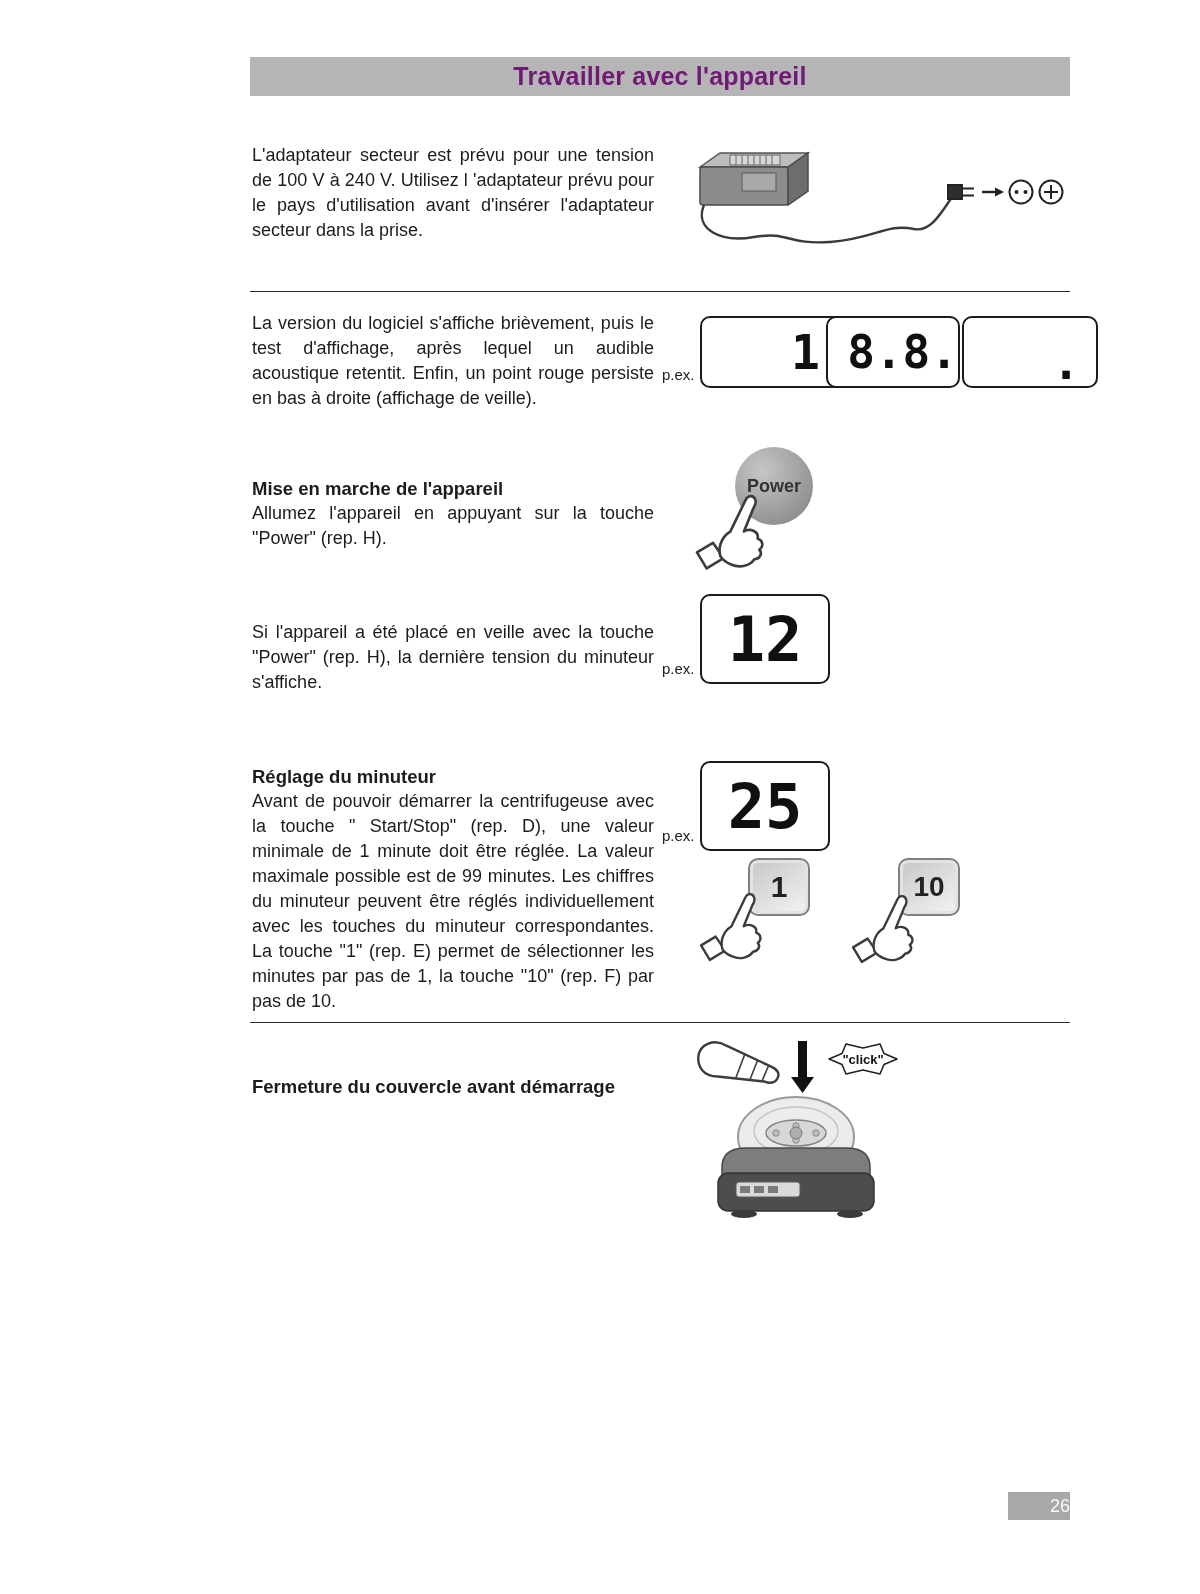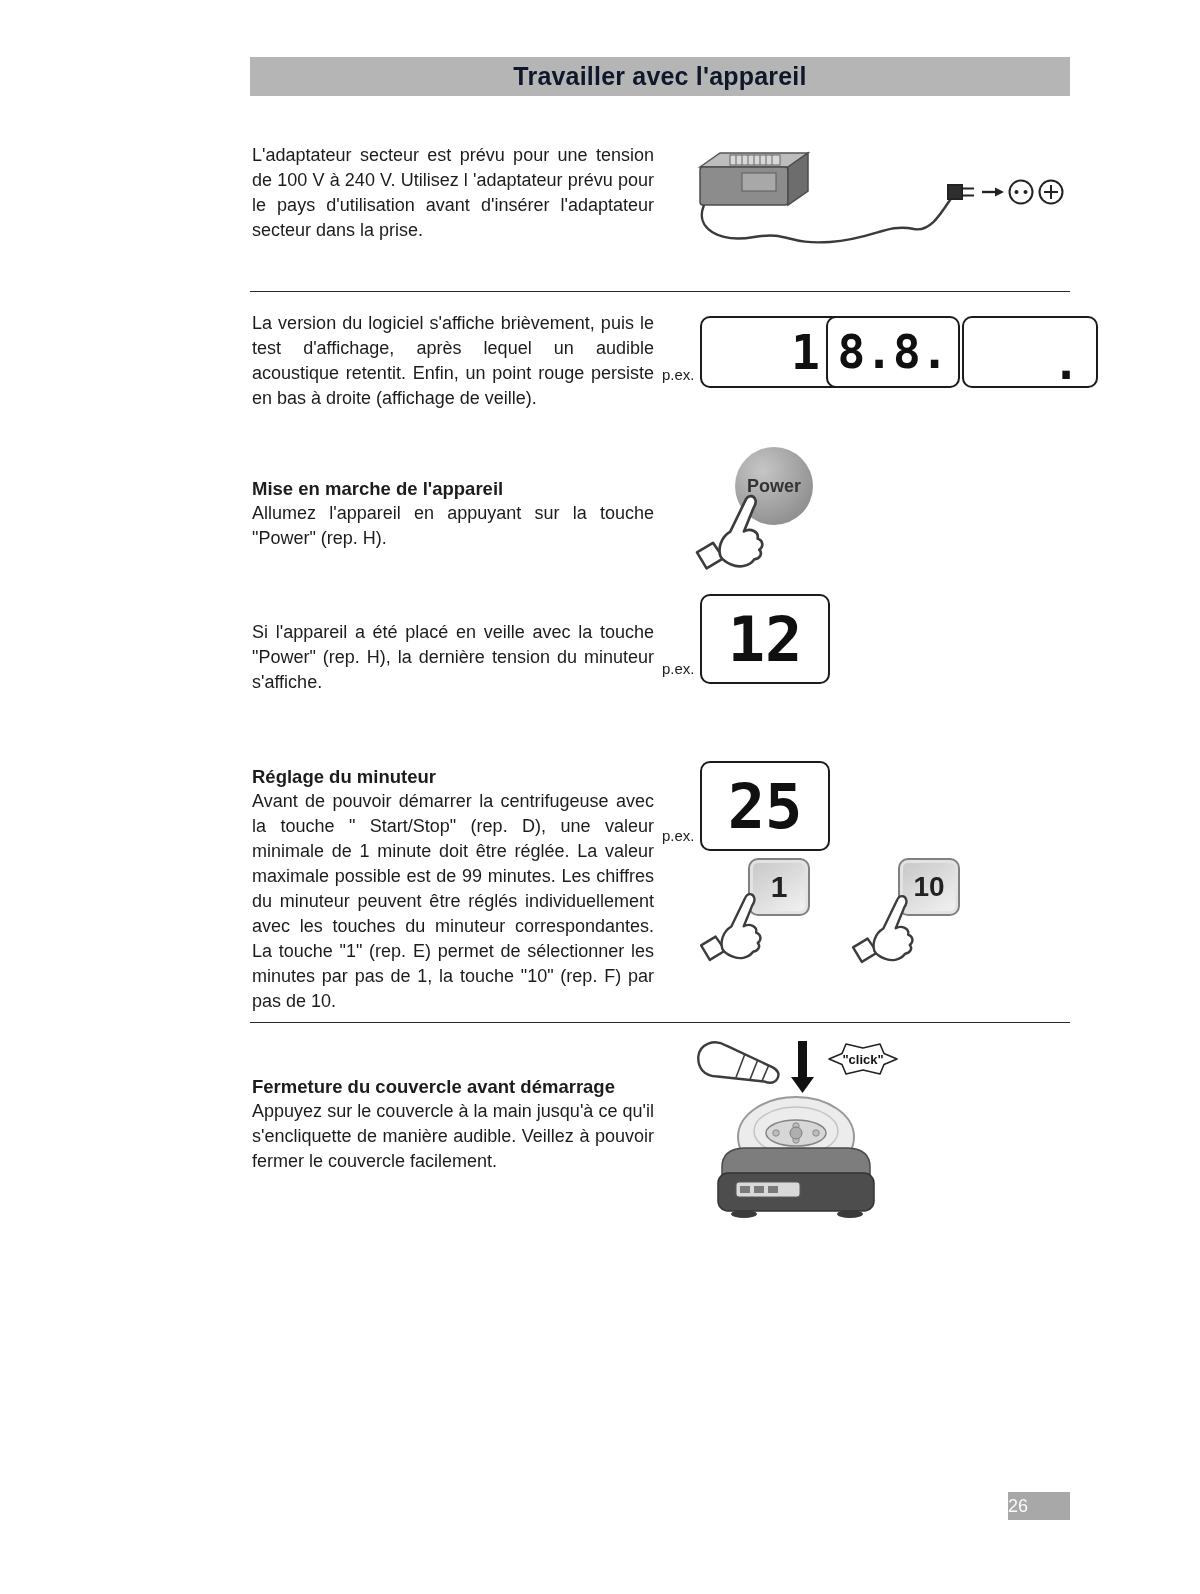--- a/index.html
+++ b/index.html
@@ -1,36 +1,36 @@
 <!DOCTYPE html>
 <html style="--header_bg: #b5b5b5; --page_badge_bg: #a8a8a8;"><head>
 <meta charset="utf-8">
 <style>
   html,body{margin:0;padding:0;background:#ffffff;}
   .page{position:relative;width:1200px;height:1594px;background:#ffffff;
         font-family:"Liberation Sans",sans-serif;color:#1c1c1c;overflow:hidden;}
 
   .header-bar{position:absolute;left:250px;top:57px;width:820px;height:39px;
               background:var(--header_bg,#b5b5b5);display:flex;align-items:center;justify-content:center;}
-  .page-title{font-size:25px;font-weight:600;color:#0f172a;letter-spacing:.2px;}
+  .page-title{font-size:25px;font-weight:600;color:#701a75;letter-spacing:.2px;}
 
   .rule{position:absolute;left:250px;width:820px;border-top:1.6px solid #2a2a2a;height:0;}
 
   .textblock{position:absolute;left:252px;width:402px;font-size:18px;line-height:25px;text-align:justify;}
   .textblock h2{font-size:18.5px;line-height:25px;font-weight:bold;margin:0;text-align:left;}
   .textblock p{margin:0;}
 
   .pex{position:absolute;font-size:15px;color:#1c1c1c;}
 
   .lcd{position:absolute;border:2.6px solid #1b1b1b;border-radius:10px;background:#fff;
        display:flex;align-items:center;justify-content:center;}
   .seg{font-family:"DejaVu Sans Mono",monospace;font-weight:bold;color:#101010;}
   .lcd-a{left:700px;top:316px;width:118px;height:68px;justify-content:flex-end;padding-right:28px;}
   .lcd-a .seg{font-size:48px;}
-  .lcd-b{left:826px;top:316px;width:130px;height:68px;}
+  .lcd-b{left:826px;top:316px;width:130px;height:68px;justify-content:flex-end;}
   .lcd-b .seg{font-size:46px;}
   .lcd-c{left:962px;top:316px;width:116px;height:68px;align-items:flex-end;justify-content:flex-end;padding:0 16px 0 0;}
   .lcd-c .seg{font-size:46px;line-height:46px;}
   .lcd-d{left:700px;top:594px;width:126px;height:86px;}
   .lcd-d .seg{font-size:62px;}
   .lcd-e{left:700px;top:761px;width:126px;height:86px;justify-content:center;}
   .lcd-e .seg{font-size:62px;}
 
   .key{position:absolute;width:58px;height:54px;border-radius:10px;border:2px solid #808080;
        background:linear-gradient(145deg,#c6c6c6,#f4f4f4);box-shadow:inset 0 0 0 3px #e3e3e3;
@@ -41,21 +41,21 @@
   .power-btn{position:absolute;left:735px;top:447px;width:78px;height:78px;border-radius:50%;
              background:radial-gradient(circle at 35% 30%,#c6c6c6,#919191 75%);
              display:flex;align-items:center;justify-content:center;
              font-size:18px;font-weight:bold;color:#333333;}
 
   .hand{position:absolute;}
   .abs{position:absolute;}
 
   .page-badge{position:absolute;left:1008px;top:1492px;width:62px;height:28px;
               background:var(--page_badge_bg,#a8a8a8);color:#fafafa;font-size:18px;
-              display:flex;align-items:center;justify-content:flex-start;}
+              display:flex;align-items:center;justify-content:flex-end;}
   svg{display:block;overflow:visible;}
 </style>
 </head>
 <body>
 
 <div class="page">
 
   <div class="header-bar">
     <span class="page-title">Travailler avec l'appareil</span>
   </div>
@@ -163,21 +163,20 @@
     <g fill="#ffffff" stroke="#3c3c3c" stroke-width="3" stroke-linejoin="round" stroke-linecap="round">
       <path d="M20 101 L5 86 L20 71 L36 85 Z"></path>
       <path d="M32 84 C 27 76 27 63 36 54 L 44 16 C 45 8 52 7 55 12 C 57 15 56 19 55 22 L 51 50 C 57 44 68 46 68 54 C 75 55 77 61 73 66 C 78 69 76 76 70 78 C 67 86 57 92 46 90 C 40 89 35 87 32 84 Z"></path>
     </g>
   </svg>
 
   <div class="rule" style="top:1022px;"></div>
 
   <div class="textblock" style="top:1074px;">
     <h2>Fermeture du couvercle avant démarrage</h2>
-    <p>Appuyez sur le couvercle à la main jusqu'à ce qu'il s'encliquette de manière audible. Veillez à pouvoir fermer le couvercle facilement.</p>
   </div>
 
   <svg class="abs" style="left:692px;top:1035px;" width="208" height="190" viewBox="0 0 208 190">
 
     <ellipse cx="104" cy="102" rx="58" ry="40" fill="#ececec" stroke="#9a9a9a" stroke-width="2"></ellipse>
     <ellipse cx="104" cy="96" rx="42" ry="24" fill="none" stroke="#c4c4c4" stroke-width="1.5"></ellipse>
 
     <ellipse cx="104" cy="98" rx="30" ry="13" fill="#d7d7d7" stroke="#858585" stroke-width="1.5"></ellipse>
     <circle cx="84" cy="98" r="3.2" fill="#bdbdbd" stroke="#8a8a8a"></circle>
     <circle cx="124" cy="98" r="3.2" fill="#bdbdbd" stroke="#8a8a8a"></circle>

